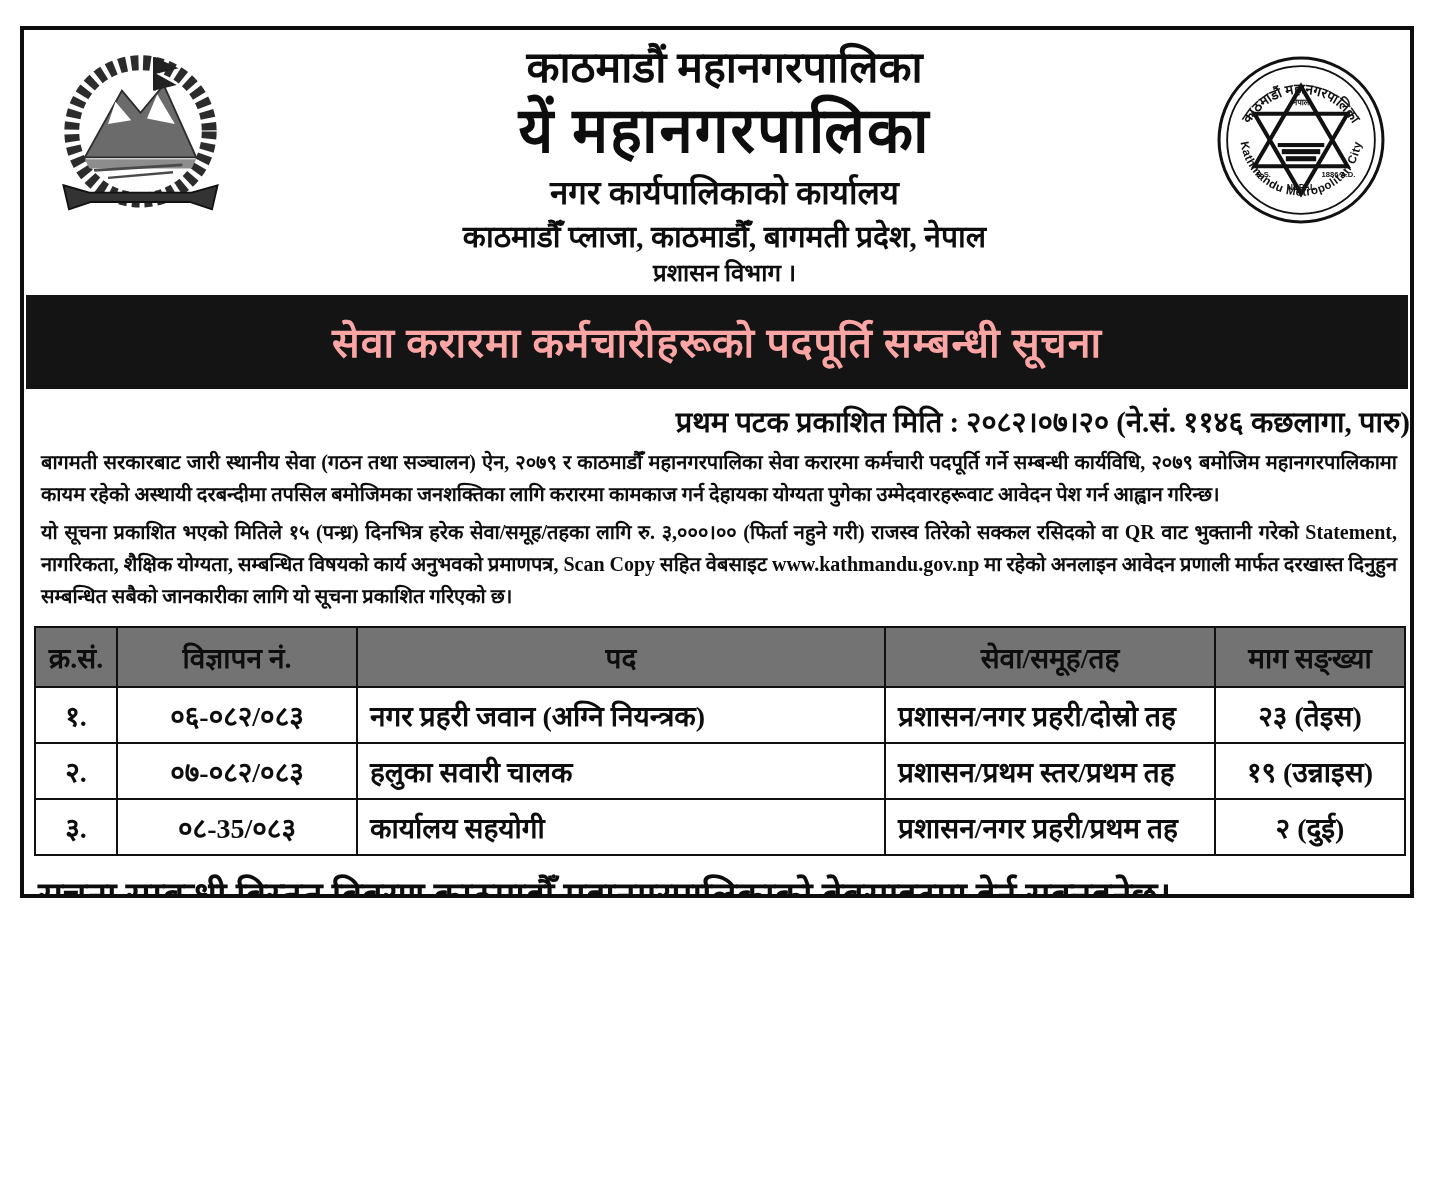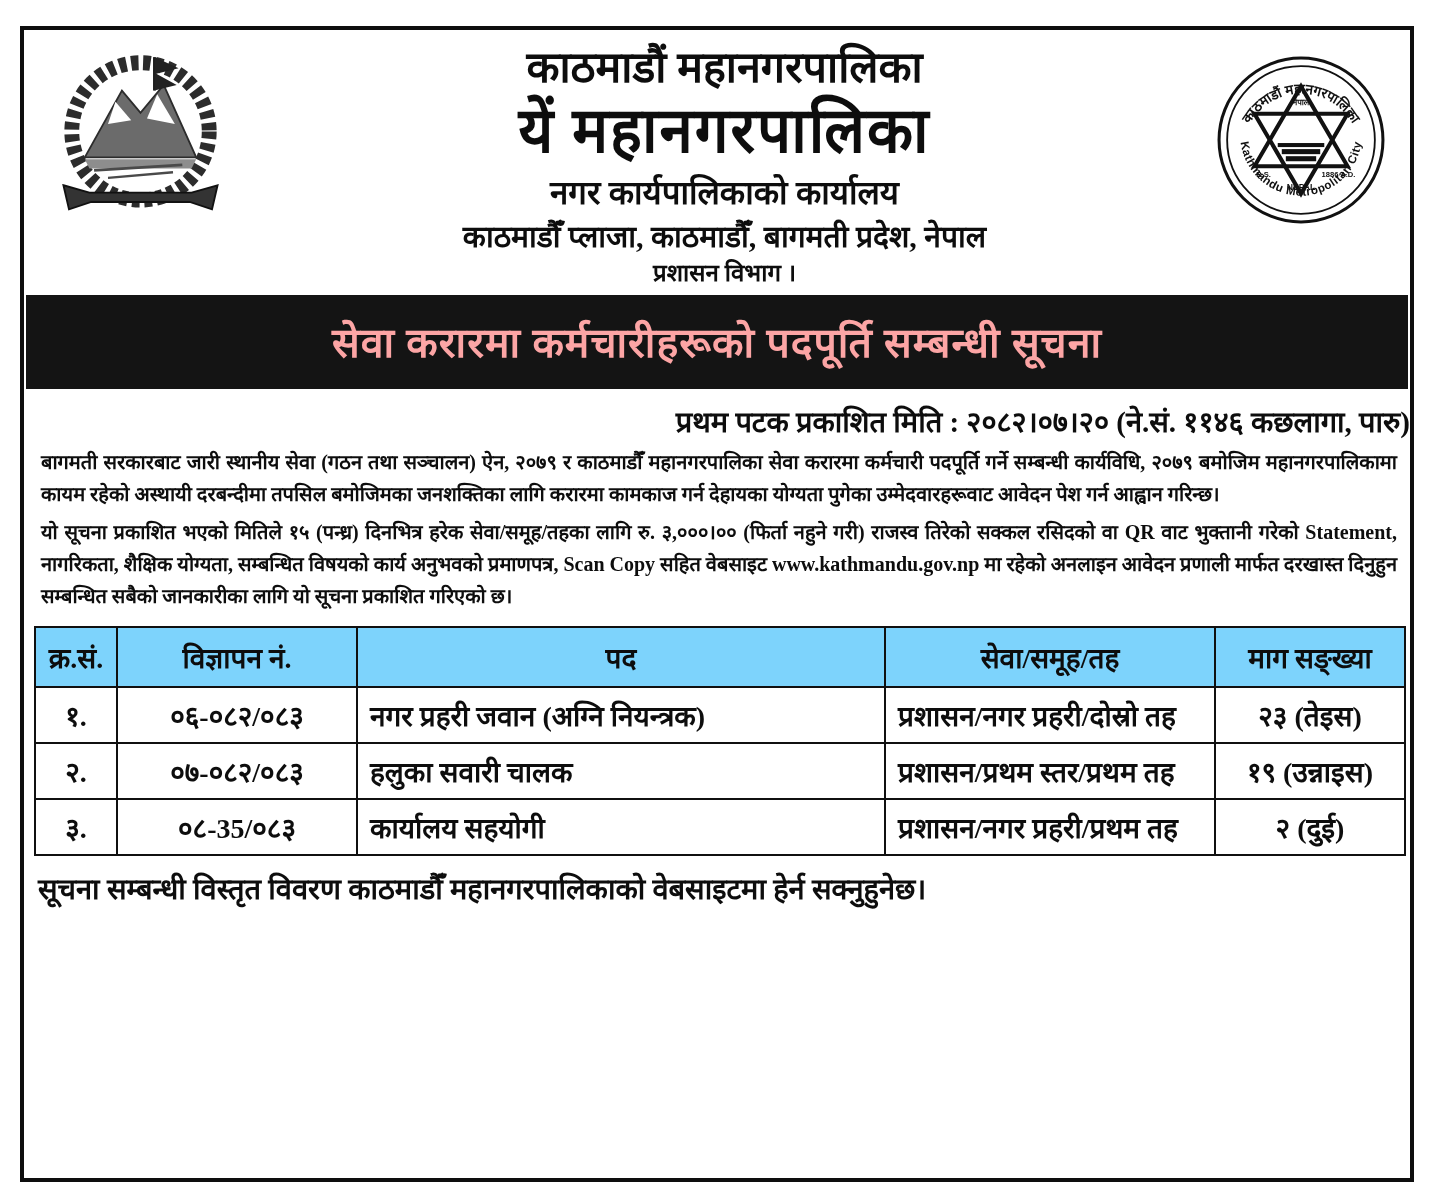--- a/index.html
+++ b/index.html
@@ -1,18 +1,18 @@
 <!DOCTYPE html>
 <html><head>
 <meta charset="utf-8">
 <style>
   html,body{margin:0;padding:0;background:#ffffff;}
   body{width:1436px;height:1200px;position:relative;
        font-family:"Liberation Serif","DejaVu Serif",serif;color:#0d0d0d;}
-  .frame{position:absolute;left:20px;top:26px;width:1394px;height:1156px;
+  .frame{position:absolute;left:20px;top:26px;width:1394px;height:872px;
          border:4px solid #0e0e0e;background:#ffffff;box-sizing:border-box;
          overflow:hidden;}
   
   .header{display:flex;align-items:flex-start;padding:6px 14px 0 14px;}
   .logo-box{flex:0 0 205px;display:flex;justify-content:center;align-items:flex-start;padding-top:8px;}
   .logo-box.right{flex:0 0 190px;padding-top:18px;}
   .header-center{flex:1;text-align:center;line-height:1.12;}
   .org-name{font-size:43px;font-weight:800;letter-spacing:0;margin-top:8px;}
   .org-name-newari{font-size:60px;font-weight:800;margin-top:6px;
                    transform:scaleY(1.05);letter-spacing:2px;}
@@ -25,28 +25,28 @@
           padding:18px 0 20px 0;letter-spacing:1px;}
   
   .pub-line{text-align:right;font-size:29px;font-weight:700;margin:12px 0 4px 0;}
   .body-text{padding:0 13px;}
   .body-text p{margin:6px 0 0 4px;font-size:20px;font-weight:600;
                line-height:1.6;text-align:justify;}
   
   table{border-collapse:collapse;margin:14px 10px 0 10px;width:1370px;
         table-layout:fixed;}
   th,td{border:2.5px solid #101010;font-size:28px;box-sizing:border-box;}
-  thead th{background:#7dd3fc;font-weight:800;padding:10px 4px;text-align:center;}
+  thead th{background:#737373;font-weight:800;padding:10px 4px;text-align:center;}
   tbody td{font-weight:600;height:56px;padding:4px 8px;}
   col.c1{width:82px;}col.c2{width:240px;}col.c3{width:528px;}
   col.c4{width:330px;}col.c5{width:190px;}
   tbody td:nth-child(1),tbody td:nth-child(2),tbody td:nth-child(5){text-align:center;}
   tbody td:nth-child(3),tbody td:nth-child(4){text-align:left;padding-left:12px;}
   
-  .footer-line{font-size:29px;font-weight:700;padding:12px 14px 0 14px;text-align:left;}
+  .footer-line{font-size:37px;font-weight:700;padding:12px 14px 0 14px;text-align:left;}
 </style>
 </head>
 <body>
 
 <div class="frame">
 
   <div class="header">
 
     <div class="logo-box">
       <svg width="195" height="185" viewBox="0 0 210 195">

